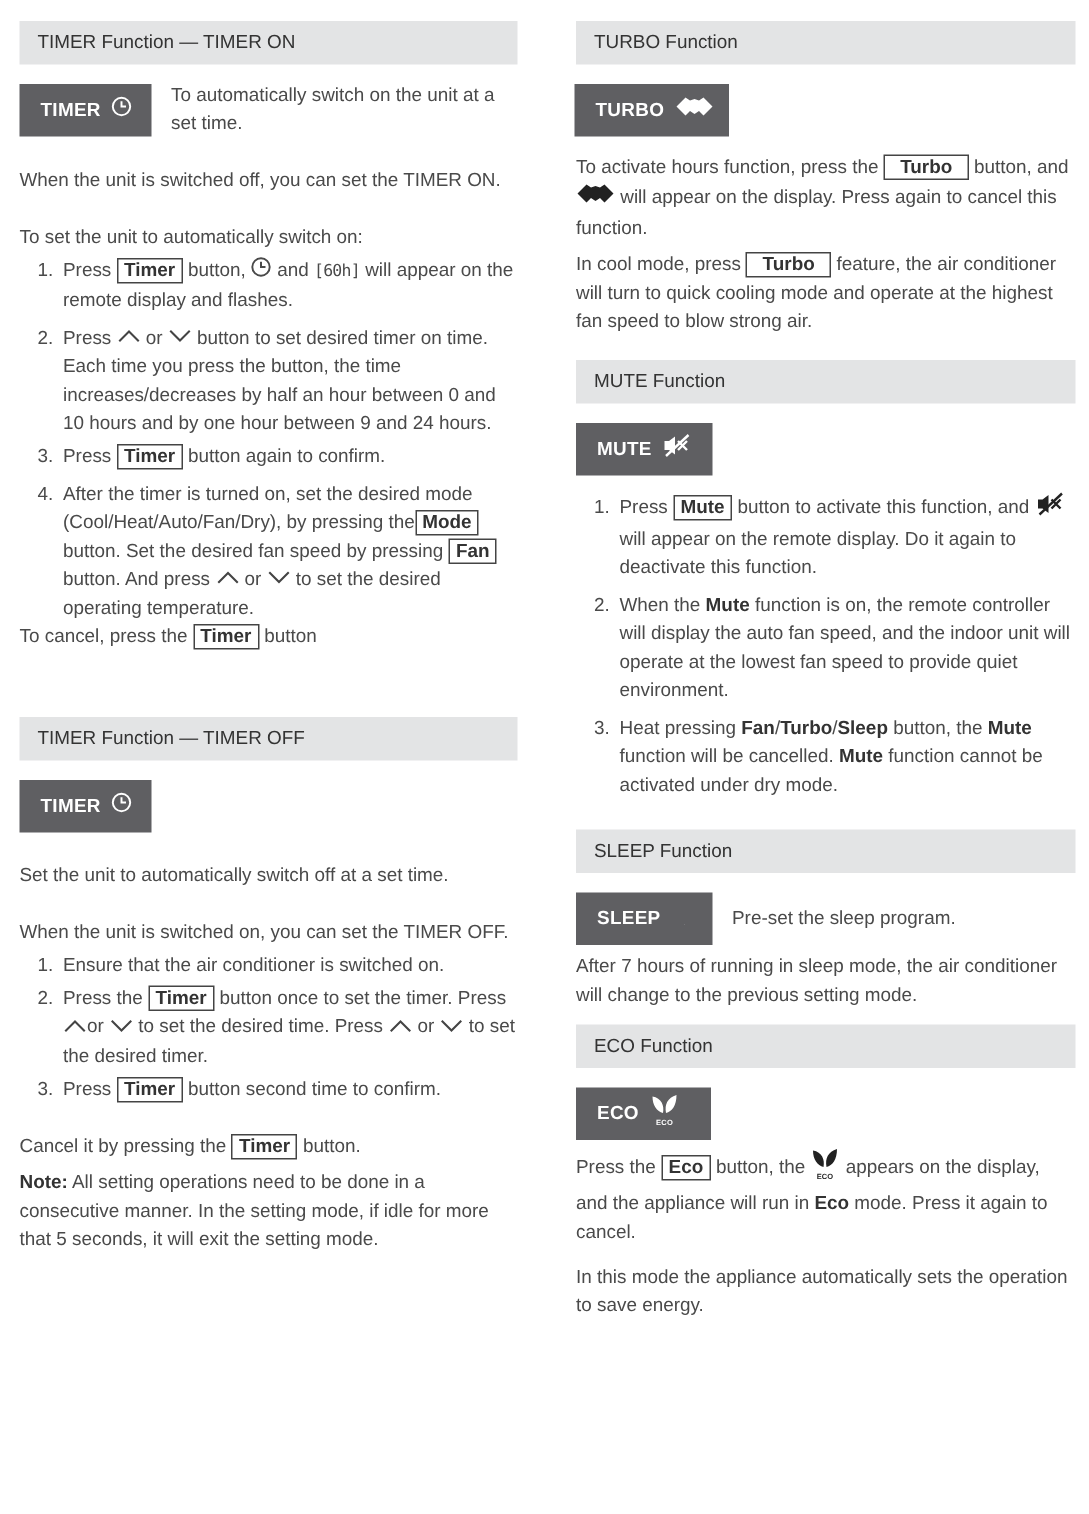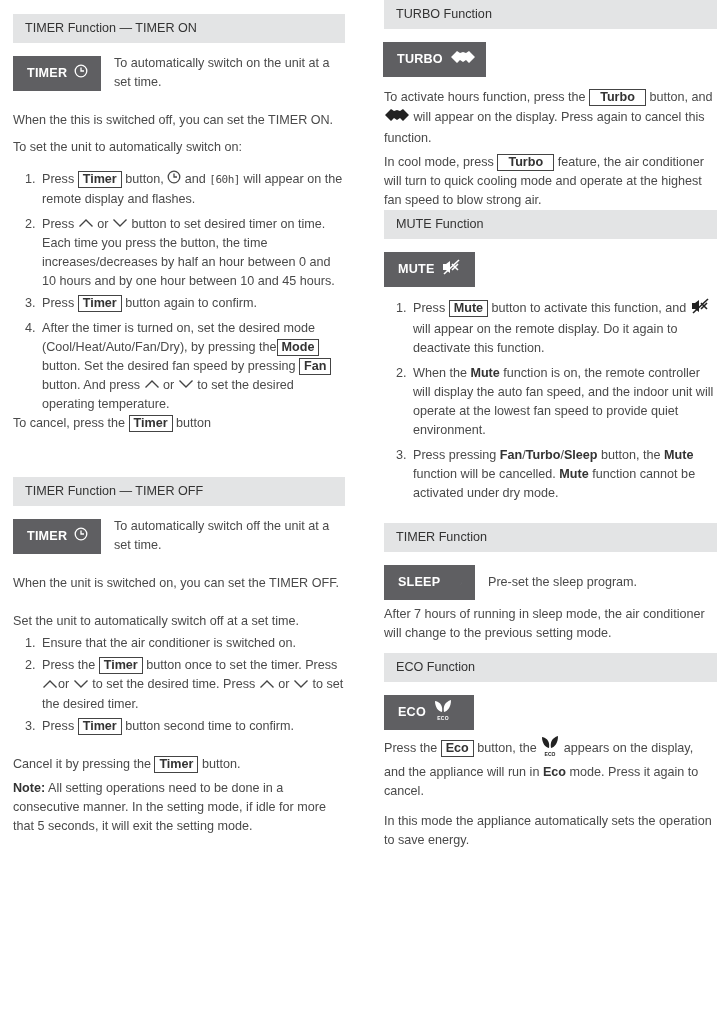--- a/index.html
+++ b/index.html
@@ -30,104 +30,103 @@
   <div class="badge-row" style="margin-top:13px">
     <div class="badge" style="width:88px">
         <span>TIMER</span>
         <span class="ico"><svg width="14" height="14" viewBox="0 0 14 14">
             <circle cx="7" cy="7" r="5.8" fill="none" stroke="currentColor" stroke-width="1.3"></circle>
             <path d="M7 3.5V7H10" fill="none" stroke="currentColor" stroke-width="1.3"></path>
           </svg></span>
       </div>
     <div class="desc">To automatically switch on the unit at a set time.</div>
   </div>
-  <p style="margin-top:19px">When the this is switched off, you can set the TIMER ON.</p>
-  <p style="margin-top:8px">To set the unit to automatically switch on:</p>
-  <ol style="margin-top:13px">
+  <p style="margin-top:19px">When the unit is switched off, you can set the TIMER ON.</p>
+  <p style="margin-top:19px">To set the unit to automatically switch on:</p>
+  <ol style="margin-top:3px">
     <li><span>Press</span> <span class="k">Timer</span> <span>button,</span> <span class="ico"><svg width="14" height="14" viewBox="0 0 14 14">
             <circle cx="7" cy="7" r="5.8" fill="none" stroke="currentColor" stroke-width="1.3"></circle>
             <path d="M7 3.5V7H10" fill="none" stroke="currentColor" stroke-width="1.3"></path>
           </svg></span> <span>and</span> <span style="font-family:'DejaVu Sans Mono',monospace;font-size:11px;letter-spacing:-0.5px">[<span>60h</span>]</span> <span>will appear on the remote display and flashes.</span></li>
     <li style="margin-top:6px"><span>Press</span> <span class="ico"><svg width="16" height="10" viewBox="0 0 16 10">
             <path d="M1.5 8.5L8 2 14.5 8.5" fill="none" stroke="#444" stroke-width="1.4"></path>
           </svg></span> <span>or</span> <span class="ico"><svg width="16" height="10" viewBox="0 0 16 10">
             <path d="M1.5 1.5L8 8 14.5 1.5" fill="none" stroke="#444" stroke-width="1.4"></path>
-          </svg></span> <span>button to set desired timer on time. Each time you press the button, the time increases/decreases by half an hour between 0 and 10 hours and by one hour between 10 and 45 hours.</span></li>
+          </svg></span> <span>button to set desired timer on time. Each time you press the button, the time increases/decreases by half an hour between 0 and 10 hours and by one hour between 9 and 24 hours.</span></li>
     <li style="margin-top:3px"><span>Press</span> <span class="k">Timer</span> <span>button again to confirm.</span></li>
     <li style="margin-top:6px"><span>After the timer is turned on, set the desired mode (Cool/Heat/Auto/Fan/Dry), by pressing the</span><span class="k">Mode</span><span>button. Set the desired fan speed by pressing</span> <span class="k">Fan</span> <span>button. And press</span> <span class="ico"><svg width="16" height="10" viewBox="0 0 16 10">
             <path d="M1.5 8.5L8 2 14.5 8.5" fill="none" stroke="#444" stroke-width="1.4"></path>
           </svg></span> <span>or</span> <span class="ico"><svg width="16" height="10" viewBox="0 0 16 10">
             <path d="M1.5 1.5L8 8 14.5 1.5" fill="none" stroke="#444" stroke-width="1.4"></path>
           </svg></span> <span>to set the desired operating temperature.</span></li>
   </ol>
   <p style=""><span>To cancel, press the</span> <span class="k">Timer</span> <span>button</span></p>
 
   <div style="margin-top:44px" class="section-head">TIMER Function — TIMER OFF</div>
   <div class="badge-row" style="margin-top:13px">
     <div class="badge" style="width:88px">
         <span>TIMER</span>
         <span class="ico"><svg width="14" height="14" viewBox="0 0 14 14">
             <circle cx="7" cy="7" r="5.8" fill="none" stroke="currentColor" stroke-width="1.3"></circle>
             <path d="M7 3.5V7H10" fill="none" stroke="currentColor" stroke-width="1.3"></path>
           </svg></span>
       </div>
-    <div class="desc">To automatically switch off the unit at a set time.</div>
   </div>
+  <p style="margin-top:19px">Set the unit to automatically switch off at a set time.</p>
   <p style="margin-top:19px">When the unit is switched on, you can set the TIMER OFF.</p>
-  <p style="margin-top:19px">Set the unit to automatically switch off at a set time.</p>
   <ol style="margin-top:3px">
     <li>Ensure that the air conditioner is switched on.</li>
     <li style="margin-top:3px"><span>Press the</span> <span class="k">Timer</span> <span>button once to set the timer. Press</span> <span class="ico"><svg width="16" height="10" viewBox="0 0 16 10">
             <path d="M1.5 8.5L8 2 14.5 8.5" fill="none" stroke="#444" stroke-width="1.4"></path>
           </svg></span><span>or</span> <span class="ico"><svg width="16" height="10" viewBox="0 0 16 10">
             <path d="M1.5 1.5L8 8 14.5 1.5" fill="none" stroke="#444" stroke-width="1.4"></path>
           </svg></span> <span>to set the desired time. Press</span> <span class="ico"><svg width="16" height="10" viewBox="0 0 16 10">
             <path d="M1.5 8.5L8 2 14.5 8.5" fill="none" stroke="#444" stroke-width="1.4"></path>
           </svg></span> <span>or</span> <span class="ico"><svg width="16" height="10" viewBox="0 0 16 10">
             <path d="M1.5 1.5L8 8 14.5 1.5" fill="none" stroke="#444" stroke-width="1.4"></path>
           </svg></span> <span>to set the desired timer.</span></li>
     <li style="margin-top:3px"><span>Press</span> <span class="k">Timer</span> <span>button second time to confirm.</span></li>
   </ol>
   <p style="margin-top:19px"><span>Cancel it by pressing the</span> <span class="k">Timer</span> <span>button.</span></p>
   <p style="margin-top:5px"><b>Note:</b> <span>All setting operations need to be done in a consecutive manner. In the setting mode, if idle for more that 5 seconds, it will exit the setting mode.</span></p>
 </div>
 
 <div class="col col-right">
-  <div style="" class="section-head">TURBO Function</div>
+  <div style="margin-top:14px" class="section-head">TURBO Function</div>
   <div class="badge" style="margin-top:13px;margin-left:-1px;width:103px">
       <span>TURBO</span>
       <span class="ico"><svg width="26" height="16" viewBox="0 0 26 16">
           <path d="M1 8 L7 2 L10 4 L13 3 L16 4 L19 2 L25 8 L19 14 L16 11 L13 13 L10 11 L7 14 Z" fill="currentColor"></path>
         </svg></span>
     </div>
   <p style="margin-top:11px"><span>To activate hours function, press the</span> <span class="k" style="padding:0 10px">Turbo</span> <span>button, and</span> <span class="ico" style="color:#222"><svg width="26" height="16" viewBox="0 0 26 16">
           <path d="M1 8 L7 2 L10 4 L13 3 L16 4 L19 2 L25 8 L19 14 L16 11 L13 13 L10 11 L7 14 Z" fill="currentColor"></path>
         </svg></span> <span>will appear on the display. Press again to cancel this function.</span></p>
   <p style="margin-top:5px"><span>In cool mode, press</span> <span class="k" style="padding:0 10px">Turbo</span> <span>feature, the air conditioner will turn to quick cooling mode and operate at the highest fan speed to blow strong air.</span></p>
 
-  <div style="margin-top:0" class="section-head">MUTE Function</div>
+  <div style="margin-top:16px" class="section-head">MUTE Function</div>
   <div class="badge" style="margin-top:13px;width:91px">
       <span>MUTE</span>
       <span class="ico"><svg width="20" height="16" viewBox="0 0 20 16">
           <path d="M2 5h3l4-3v12l-4-3H2z" fill="currentColor"></path>
           <path d="M11 5l6 6M11 11l6-6" stroke="currentColor" stroke-width="1.6"></path>
           <path d="M3 15L18 1" stroke="currentColor" stroke-width="1.6"></path>
         </svg></span>
     </div>
   <ol style="margin-top:11px">
     <li><span>Press</span> <span class="k">Mute</span> <span>button to activate this function, and</span> <span class="ico" style="color:#222"><svg width="20" height="16" viewBox="0 0 20 16">
             <path d="M2 5h3l4-3v12l-4-3H2z" fill="currentColor"></path>
             <path d="M11 5l6 6M11 11l6-6" stroke="currentColor" stroke-width="1.6"></path>
             <path d="M3 15L18 1" stroke="currentColor" stroke-width="1.6"></path>
           </svg></span> <span>will appear on the remote display. Do it again to deactivate this function.</span></li>
     <li style="margin-top:6px"><span>When the</span> <b>Mute</b> <span>function is on, the remote controller will display the auto fan speed, and the indoor unit will operate at the lowest fan speed to provide quiet environment.</span></li>
-    <li style="margin-top:6px"><span>Press pressing</span> <b>Fan</b>/<b>Turbo</b>/<b>Sleep</b> <span>button, the</span> <b>Mute</b> <span>function will be cancelled.</span> <b>Mute</b> <span>function cannot be activated under dry mode.</span></li>
+    <li style="margin-top:6px"><span>Heat pressing</span> <b>Fan</b>/<b>Turbo</b>/<b>Sleep</b> <span>button, the</span> <b>Mute</b> <span>function will be cancelled.</span> <b>Mute</b> <span>function cannot be activated under dry mode.</span></li>
   </ol>
 
-  <div style="margin-top:20px" class="section-head">TIMER Function</div>
+  <div style="margin-top:20px" class="section-head">SLEEP Function</div>
   <div class="badge-row" style="margin-top:13px">
     <div class="badge" style="width:91px">
         <span>SLEEP</span>
         <span class="ico"><svg width="20" height="18" viewBox="0 0 20 18">
             <path d="M14 1 A8 8 0 1 1 2 13 A7 7 0 0 0 14 1Z" fill="currentColor"></path>
           </svg></span>
       </div>
     <div class="desc" style="margin-top:8px">Pre-set the sleep program.</div>
   </div>
   <p style="margin-top:5px">After 7 hours of running in sleep mode, the air conditioner will change to the previous setting mode.</p>

